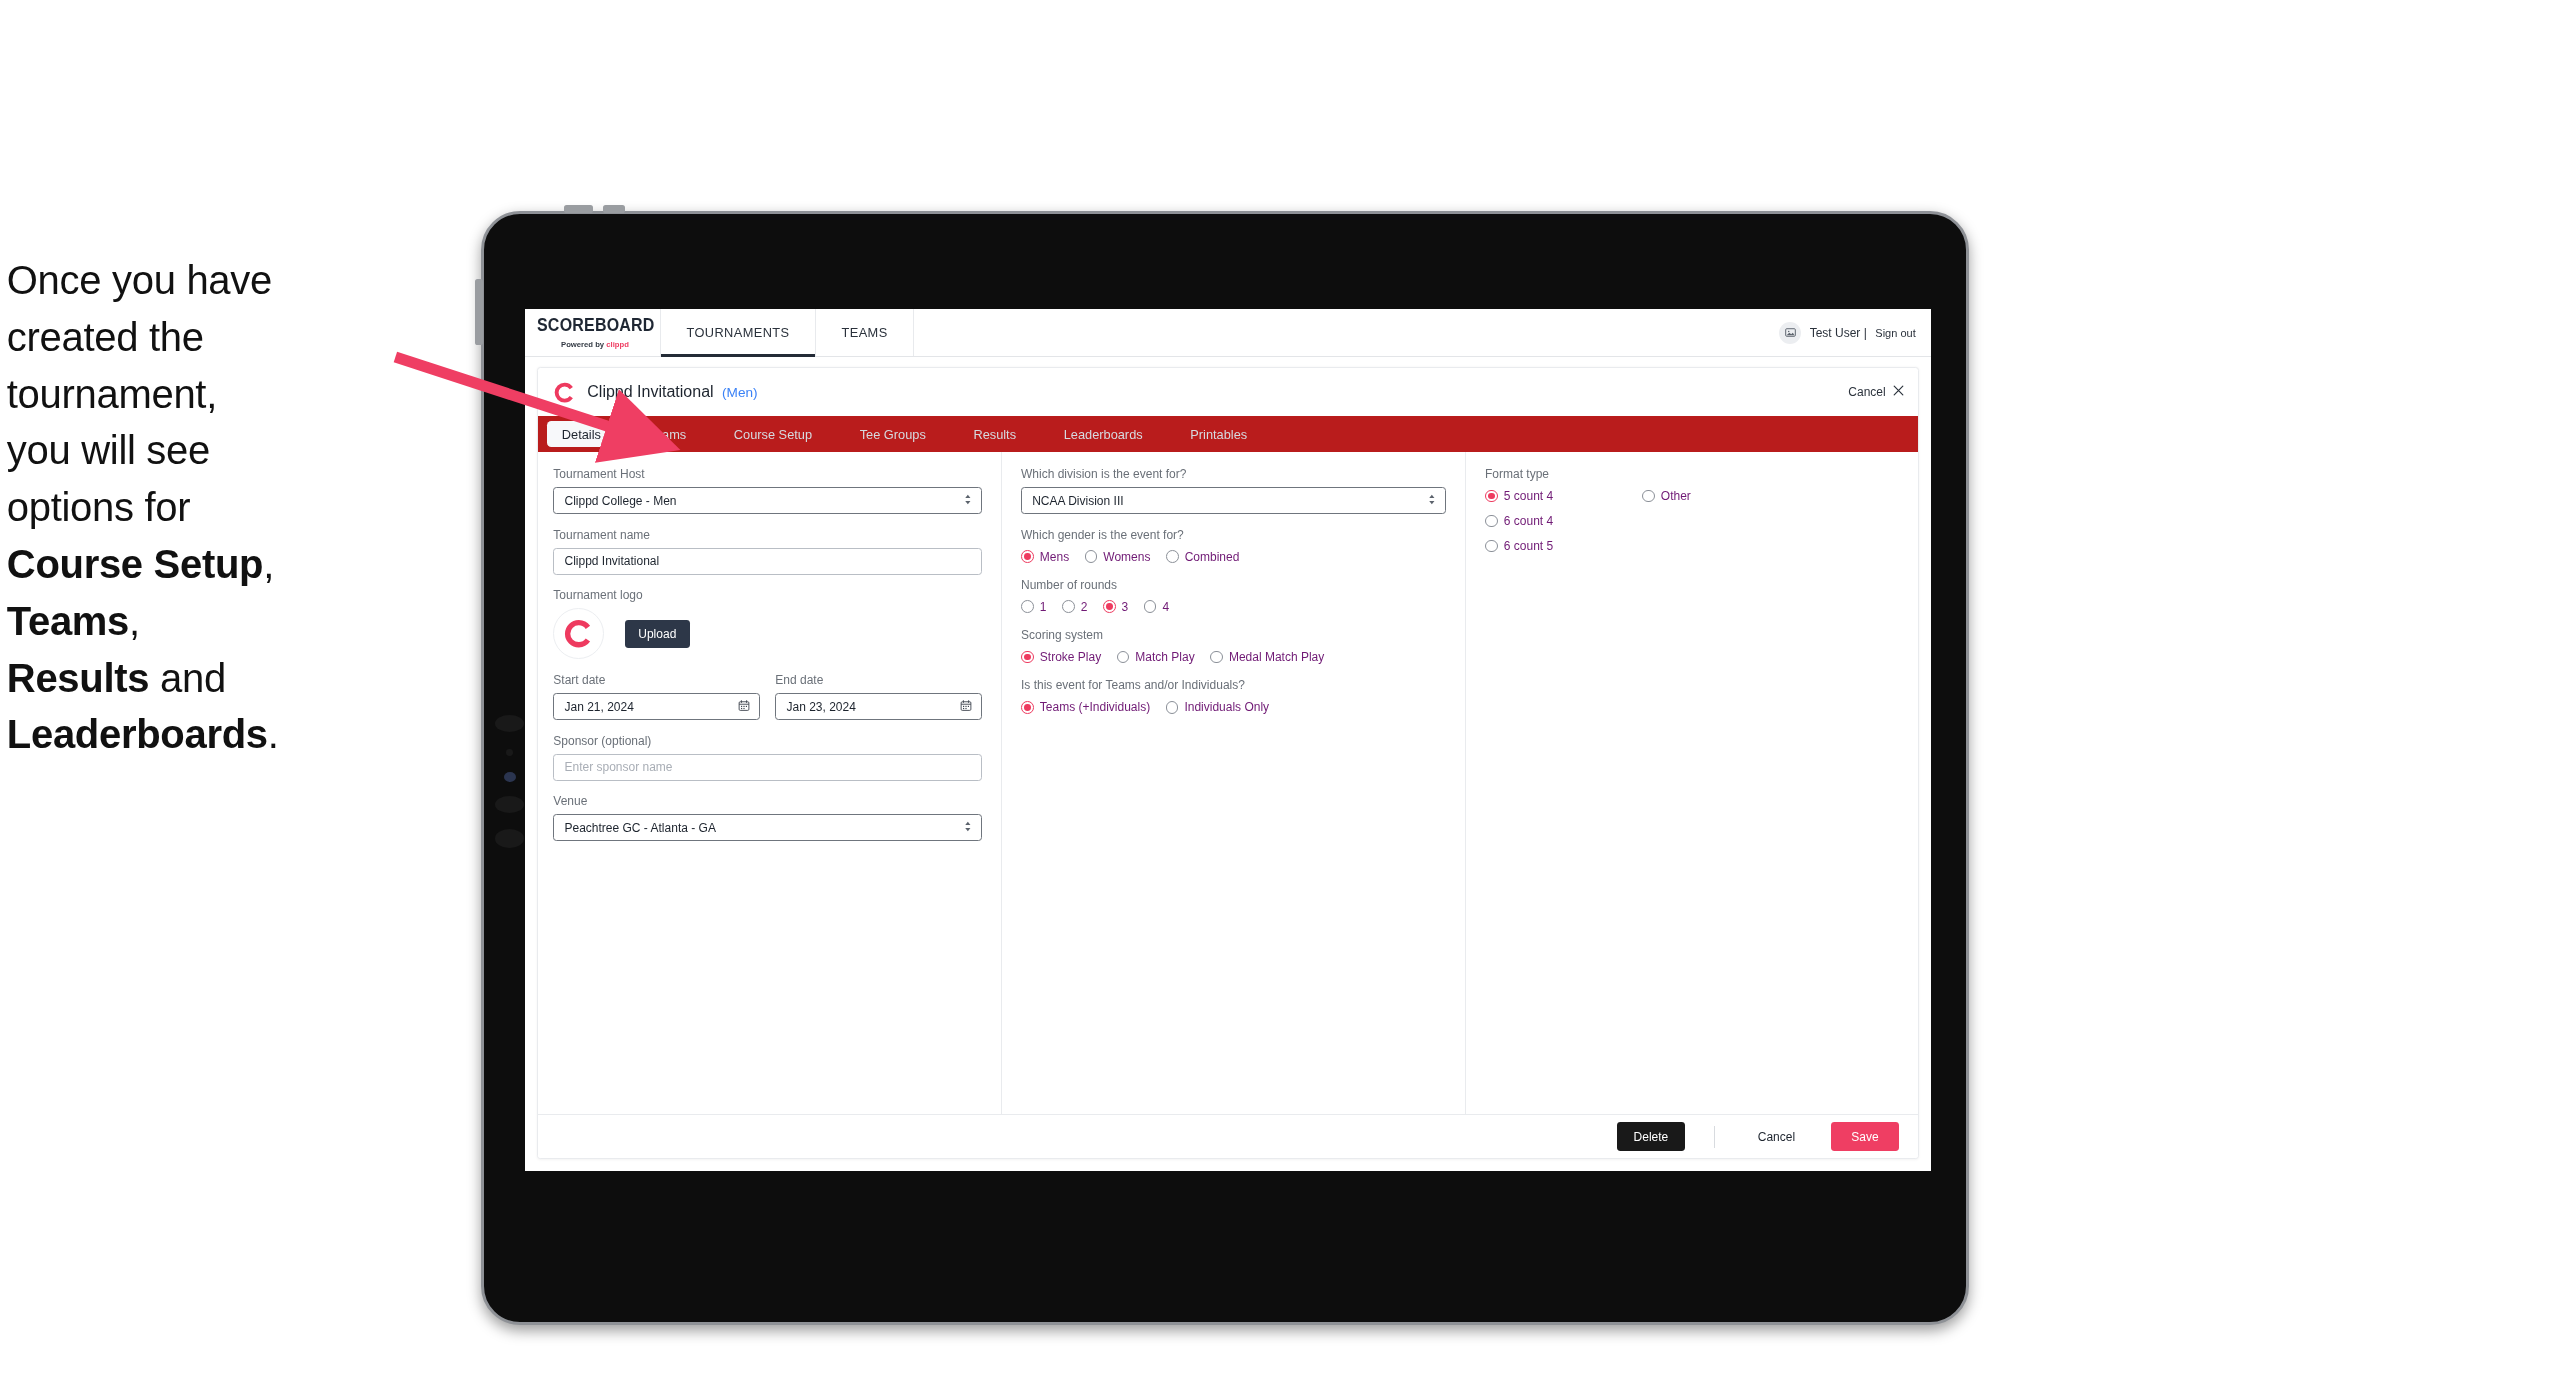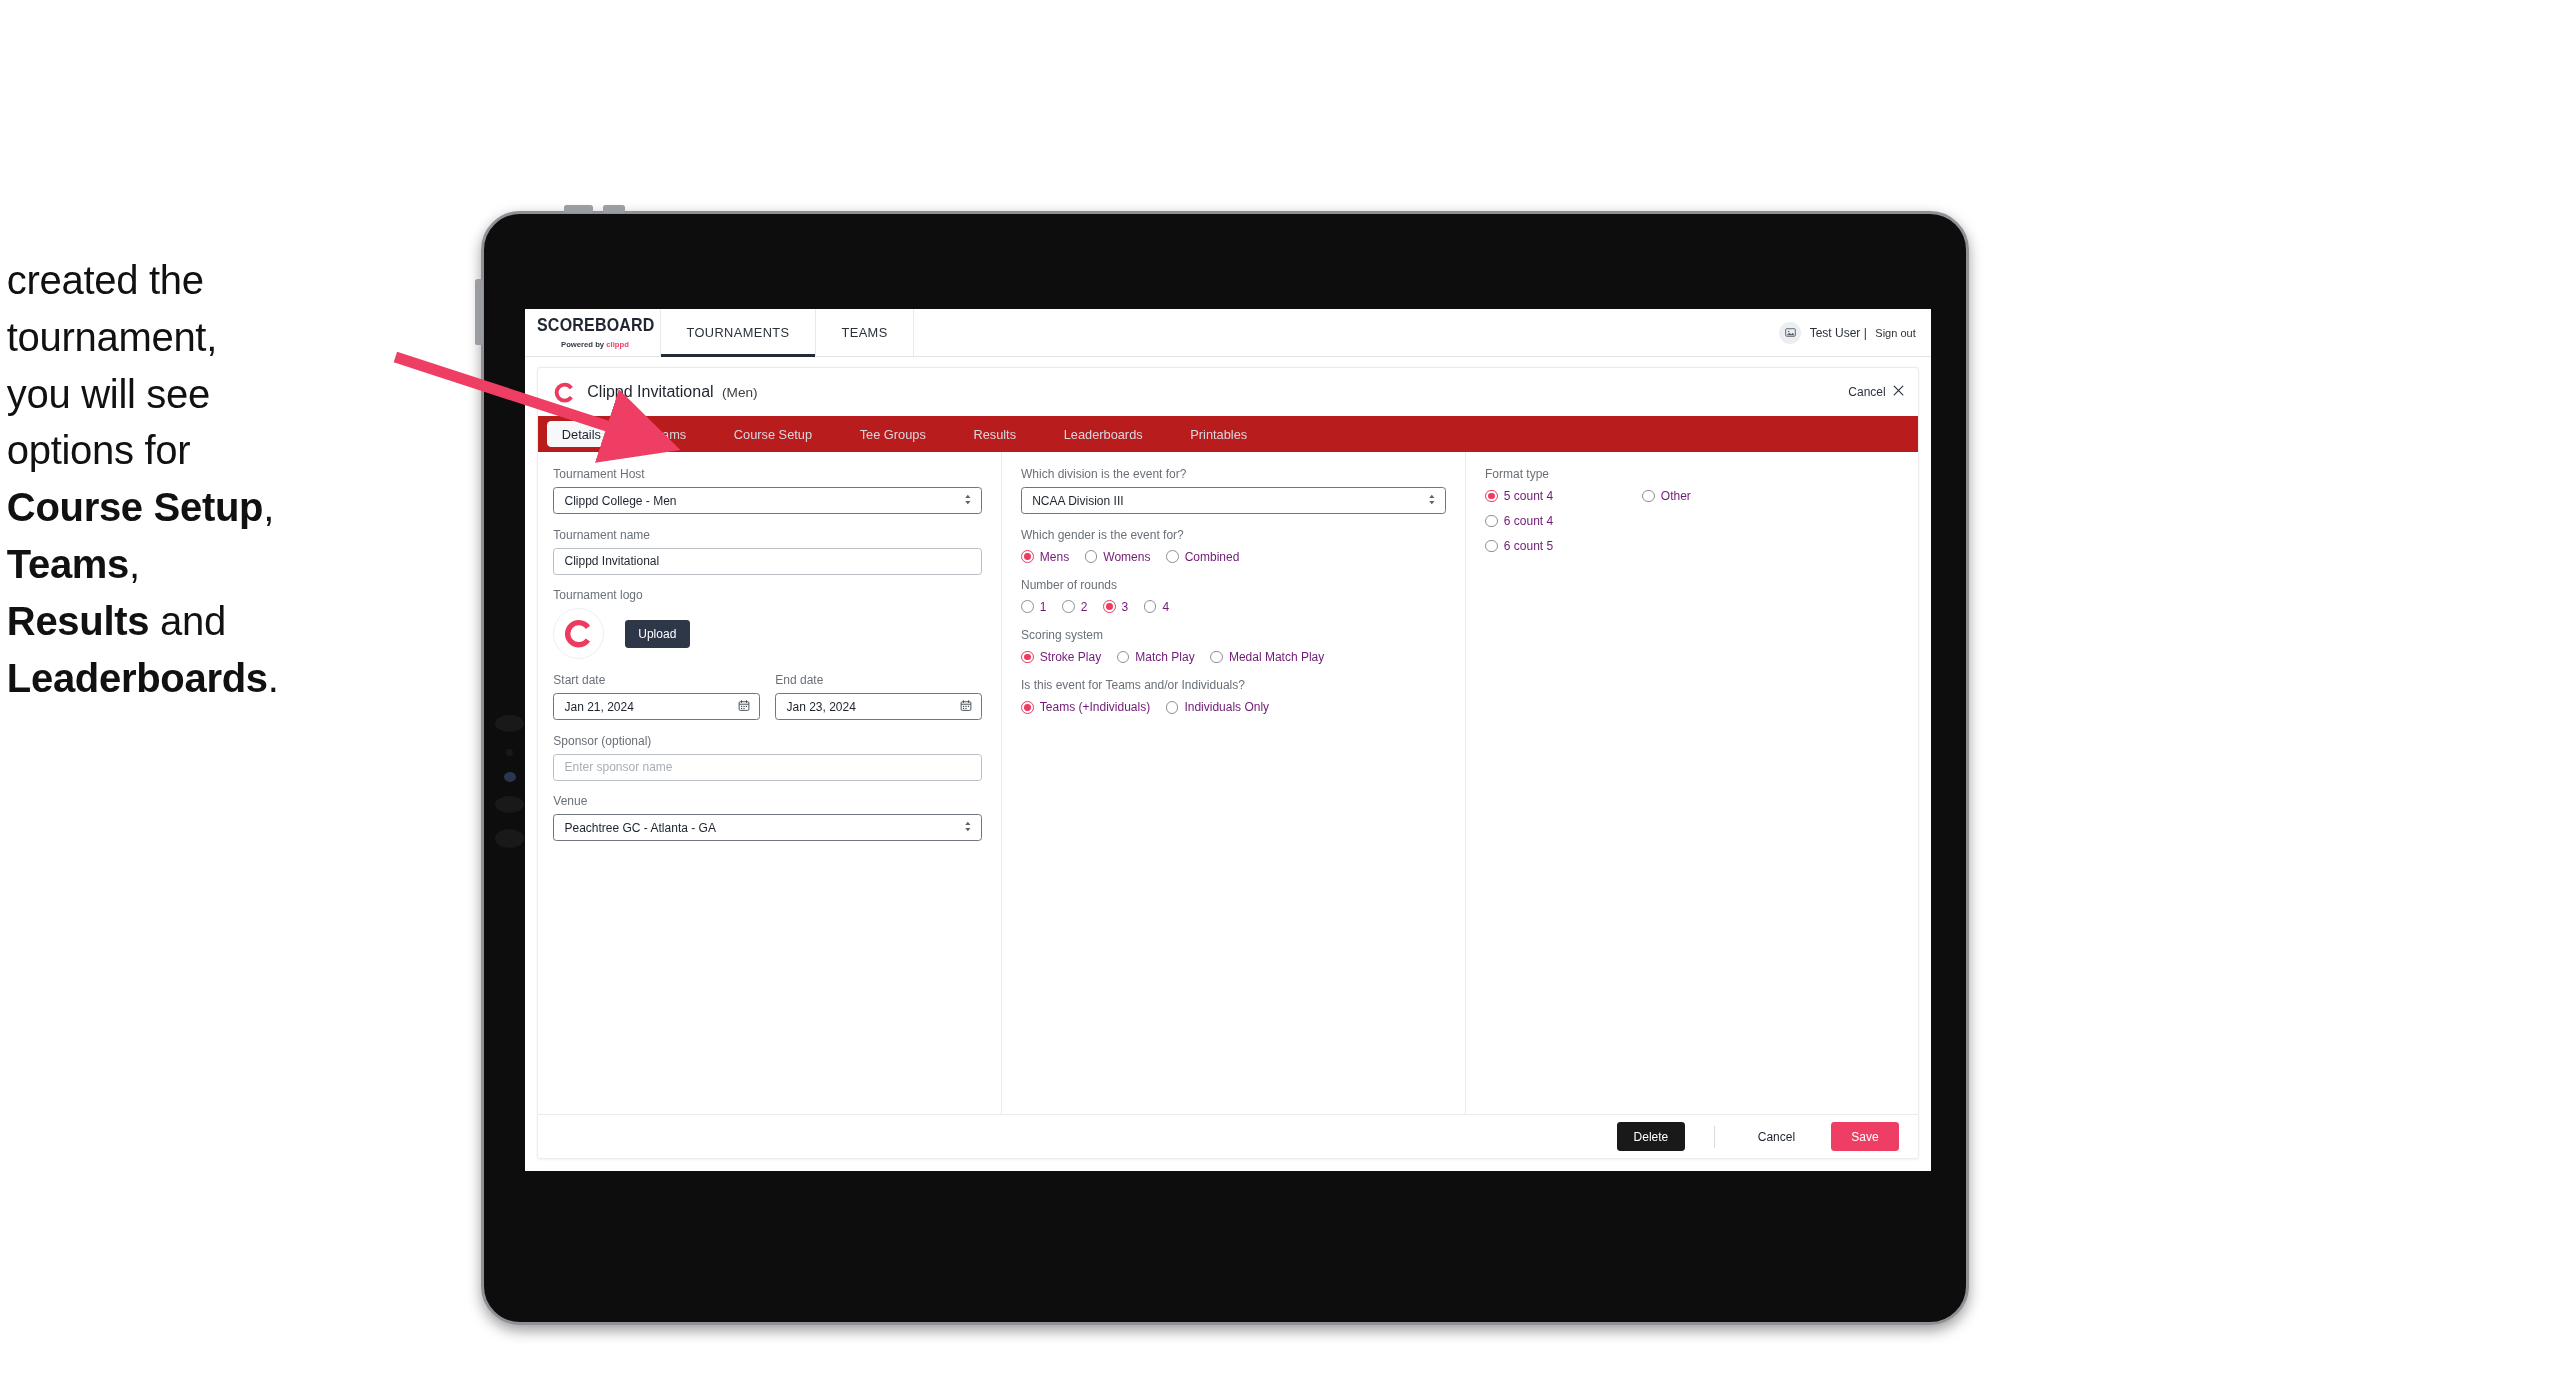--- a/index.html
+++ b/index.html
@@ -86,21 +86,21 @@
   
   #card {
     position:absolute; left: 12px; top: 58px; width: 1382px; height: 792px;
     background:#ffffff; border:0.9px solid #e9ebee; border-radius:3.4px;
     box-shadow: 0 0.9px 2.6px rgba(0,0,0,0.05);
     overflow:hidden;
   }
   #cardhead { height: 48px; display:flex; align-items:center; padding: 0 15.3px; position:relative; }
   #clogo { width: 22px; height:22px; margin-right: 12px; display:flex; align-items:center; justify-content:center; }
   #ctitle { font-size: 16px; color:#1d242e; font-weight:400; }
-  #csub { font-size: 13.6px; color:#404040; margin-left: 8.5px; }
+  #csub { font-size: 13.6px; color:#3b82f6; margin-left: 8.5px; }
   #cancelx { position:absolute; right: 13.6px; top:50%; transform:translateY(-50%);
     display:flex; align-items:center; gap:7.7px; font-size:12px; color:#2b323c; cursor:pointer; }
 
   
   #tabstrip {
     height: 36px; background:#b91c1c; display:flex; align-items:center;
     padding-left: 8.5px; gap: 17px;
   }
   .tab {
     font-size: 12.8px; color:#d6dae0; padding: 0 15.3px; height: 25.5px;
@@ -165,20 +165,21 @@
   #fdiv { width:0.9px; height: 22px; background:#d8dbdf; margin: 0 17px; }
   #cancelbtn { font-size:12px; color:#1d242e; padding: 7.7px 13.6px; cursor:pointer; }
   #savebtn { background:#ef3e63; color:#fff; font-size:12px; padding: 7.7px 20.4px; border-radius:3.4px; margin-left: 10.2px; cursor:pointer; }
 </style>
 </head>
 <body>
 
 <div id="stage">
 
   <div id="annotation">
+    <div>Once you have</div>
     <div>created the</div>
     <div>tournament,</div>
     <div>you will see</div>
     <div>options for</div>
     <div><b>Course Setup</b><span>,</span></div>
     <div><b>Teams</b><span>,</span></div>
     <div><b>Results</b><span> and</span></div>
     <div><b>Leaderboards</b><span>.</span></div>
   </div>
 

